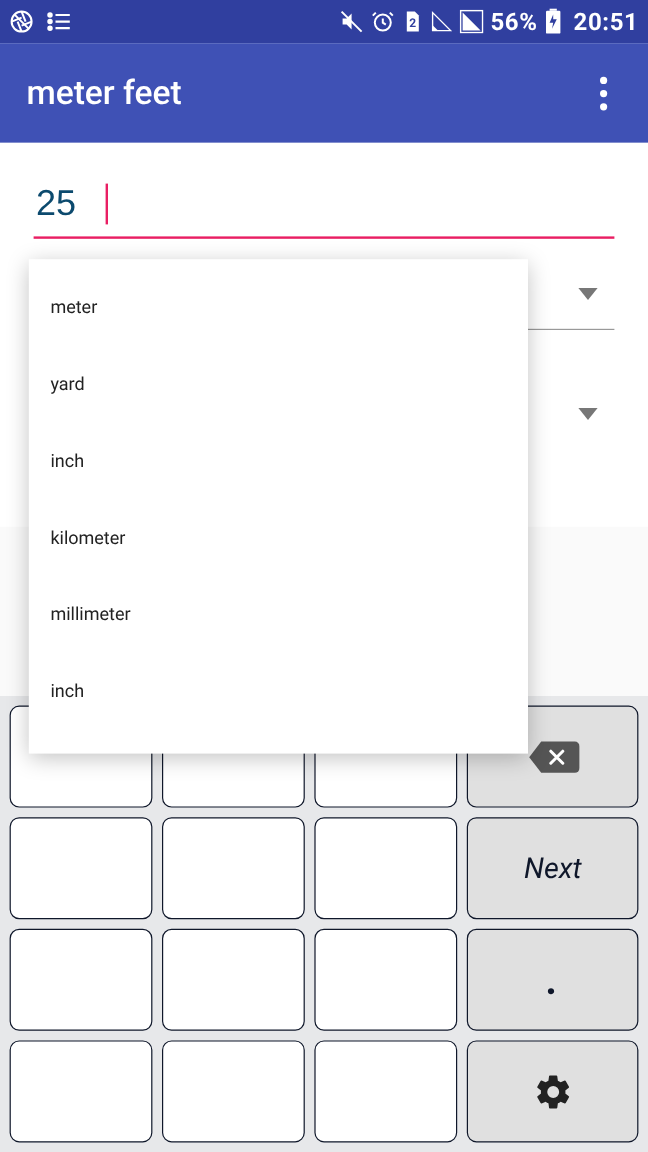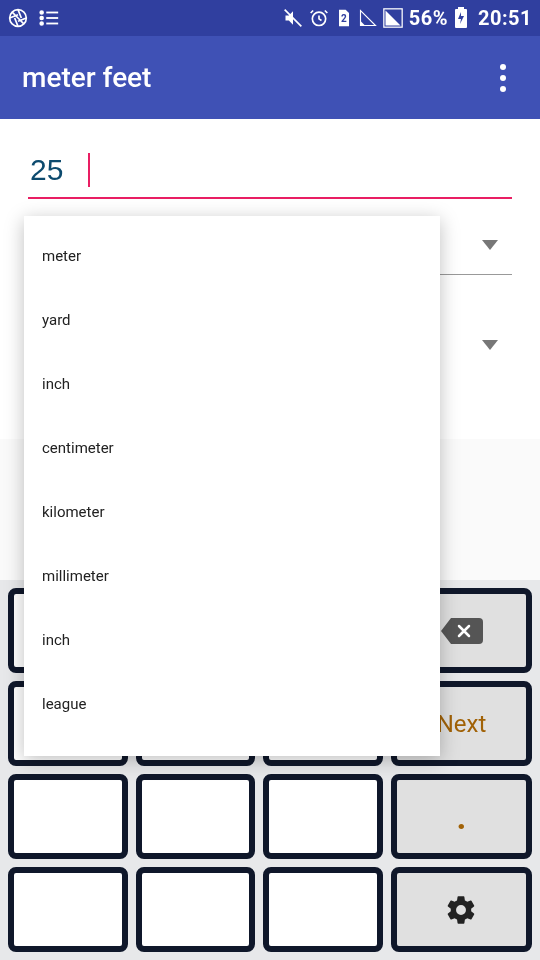--- a/index.html
+++ b/index.html
@@ -79,27 +79,28 @@
       left:0; right:0; bottom:0;
       height:380px;
       background:#e7e8ea;
       padding:8px;
       display:flex; flex-direction:column; gap:8px;
     }
     .kbd-row { display:flex; gap:8px; height:86px; }
     .kbd-key {
       flex:1;
       background:#fff;
-      border:6px solid #0f172a;
+      border:1px solid #0f172a;
       border-radius:8px;
       display:flex;
       align-items:center;
       justify-content:center;
       font-size:24px;
-      color:#a16207;
+      color:#0f172a;
+      font-style:italic;
     }
     .kbd-key.grey { background:#e0e0e0; }
     .kbd-key.wide { flex:1.2; }
     
     .dropdown {
       position:absolute;
       left:24px;
       top:216px;
       width:416px;
       background:#fff;
@@ -237,18 +238,16 @@
           <path d="M19.14 12.94a7.07 7.07 0 0 0 .05-.94 7.07 7.07 0 0 0-.05-.94l2.03-1.58a.5.5 0 0 0 .12-.64l-1.92-3.32a.5.5 0 0 0-.61-.22l-2.39.96a7.03 7.03 0 0 0-1.62-.94l-.36-2.54a.5.5 0 0 0-.5-.42h-3.84a.5.5 0 0 0-.5.42l-.36 2.54c-.58.24-1.12.55-1.62.94l-2.39-.96a.5.5 0 0 0-.61.22L2.66 8.84a.5.5 0 0 0 .12.64l2.03 1.58c-.03.31-.05.63-.05.94s.02.63.05.94l-2.03 1.58a.5.5 0 0 0-.12.64l1.92 3.32c.14.24.43.34.61.22l2.39-.96c.5.39 1.04.7 1.62.94l.36 2.54c.04.24.25.42.5.42h3.84c.25 0 .46-.18.5-.42l.36-2.54c.58-.24 1.12-.55 1.62-.94l2.39.96c.18.12.47.02.61-.22l1.92-3.32a.5.5 0 0 0-.12-.64l-2.03-1.58zM12 15.5A3.5 3.5 0 1 1 12 8.5a3.5 3.5 0 0 1 0 7z"></path>
         </svg>
     </div>
   </div>
 </div>
 
 <div class="dropdown">
   <div class="dropdown-item">meter</div>
   <div class="dropdown-item">yard</div>
   <div class="dropdown-item">inch</div>
-  <div class="dropdown-item">centimeter</div>
   <div class="dropdown-item">kilometer</div>
   <div class="dropdown-item">millimeter</div>
   <div class="dropdown-item">inch</div>
-  <div class="dropdown-item">league</div>
 </div>
 
 </body></html>

